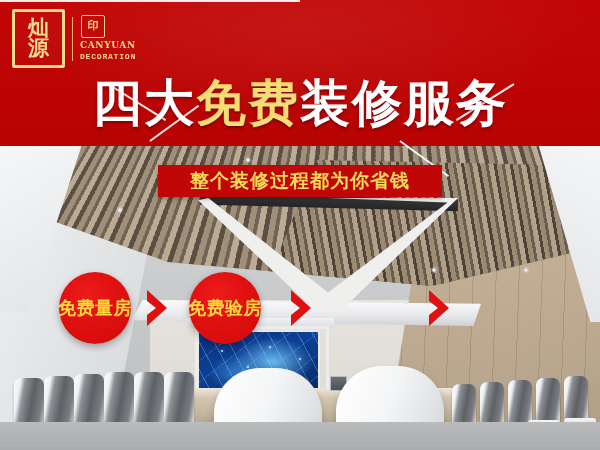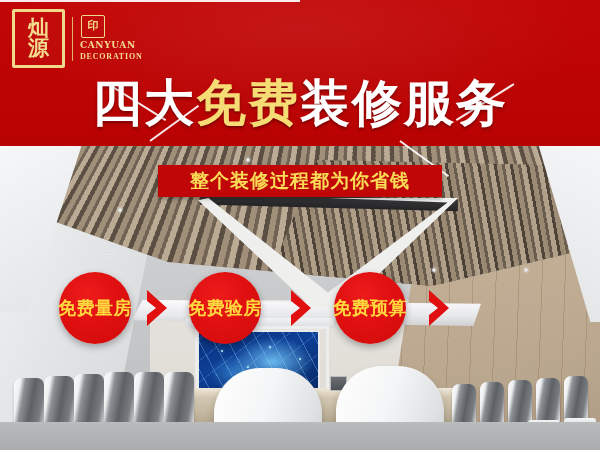--- a/index.html
+++ b/index.html
@@ -220,21 +220,21 @@
   .logo-mark{
     width:22px;height:21px;border:1.5px solid #eed98c;border-radius:2px;
     color:#f0d98a;font-size:11px;line-height:19px;text-align:center;font-weight:700;
     margin-left:1px;
   }
   .logo-en1{
     color:#f2dc92;font-family:"DejaVu Serif","Liberation Serif",serif;
     font-size:9px;letter-spacing:.6px;font-weight:700;line-height:10px;
   }
   .logo-en2{
-    color:#f2dc92;font-family:Liberation Serif, serif;
+    color:#f2dc92;font-family:Liberation Mono, monospace;
     font-size:8px;letter-spacing:.8px;font-weight:700;line-height:10px;
   }
 
   
   .title-wrap{position:absolute;left:0;top:80px;width:600px;text-align:center;}
   .title{
     font-size:50px;line-height:46px;font-weight:700;color:#ffffff;
     letter-spacing:2px;
     text-shadow:0 2px 3px rgba(0,0,0,.35);
     font-family:"DejaVu Sans","Liberation Sans",sans-serif;
@@ -405,23 +405,20 @@
 
   <div class="badge" style="left:189px;top:272px;">
     <span>免费验房</span>
   </div>
   <div class="arrow" style="left:288px;top:288px;">
     <svg width="26" height="40" viewBox="0 0 26 40">
         <path d="M3 2 L23 20 L3 38 L3 27 L12 20 L3 13 Z" fill="#e01010"></path>
       </svg>
   </div>
 
-  <div class="badge" style="left:334px;top:272px;">
-    <span>免费预算</span>
-  </div>
   <div class="arrow" style="left:426px;top:288px;">
     <svg width="26" height="40" viewBox="0 0 26 40">
         <path d="M3 2 L23 20 L3 38 L3 27 L12 20 L3 13 Z" fill="#e01010"></path>
       </svg>
   </div>
 
 
 </div>
 
 </body></html>

